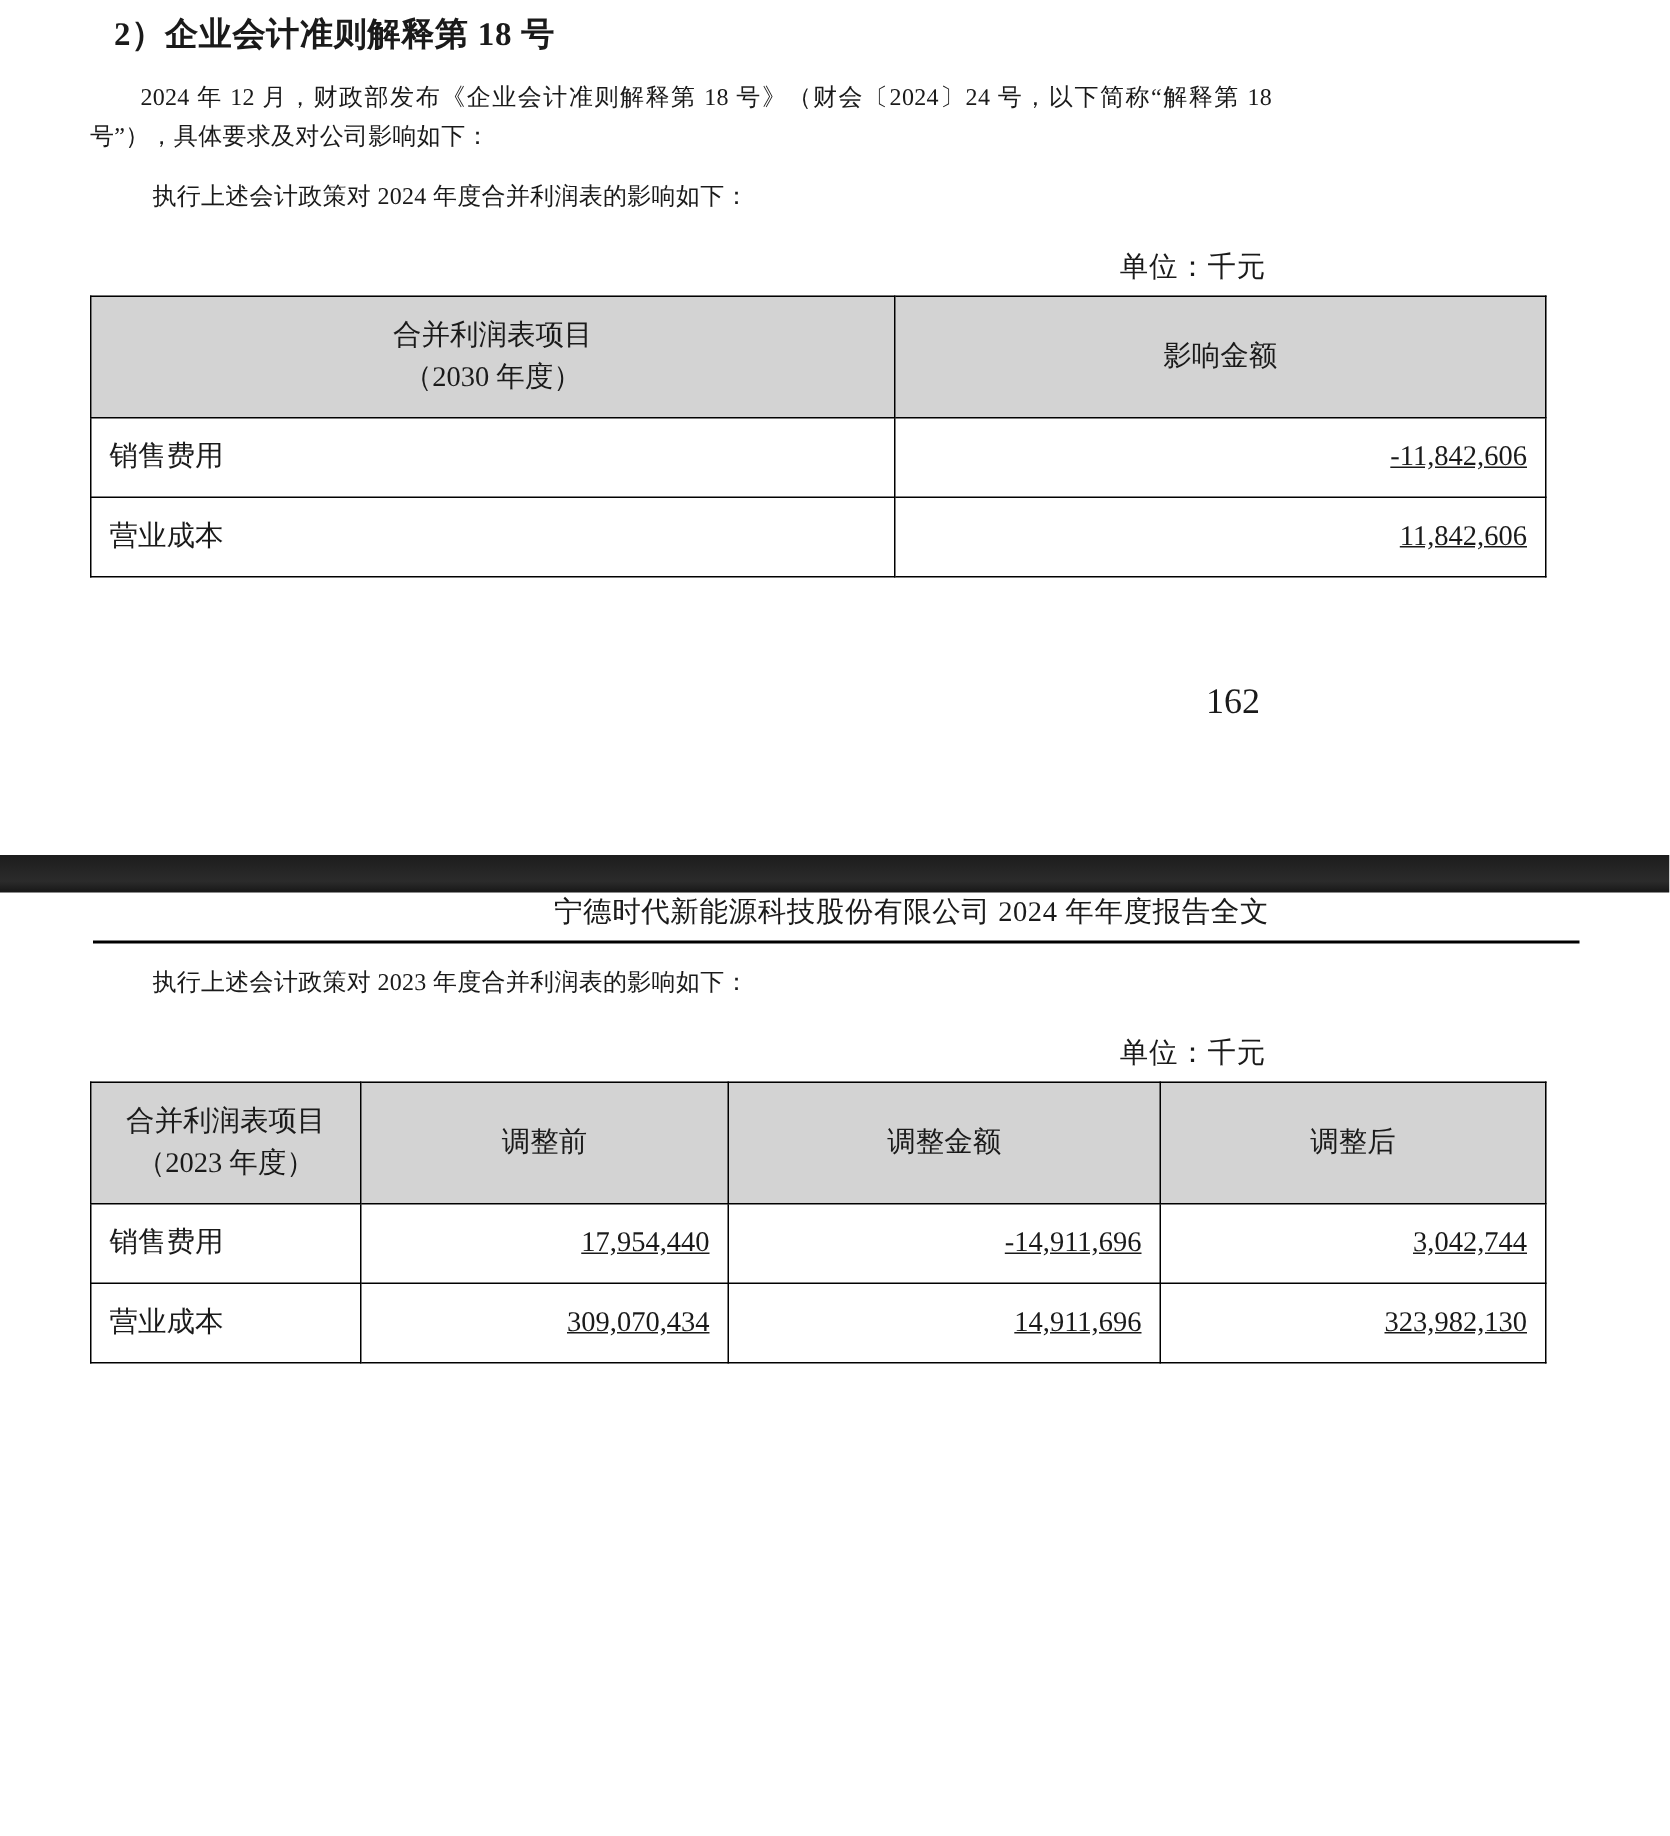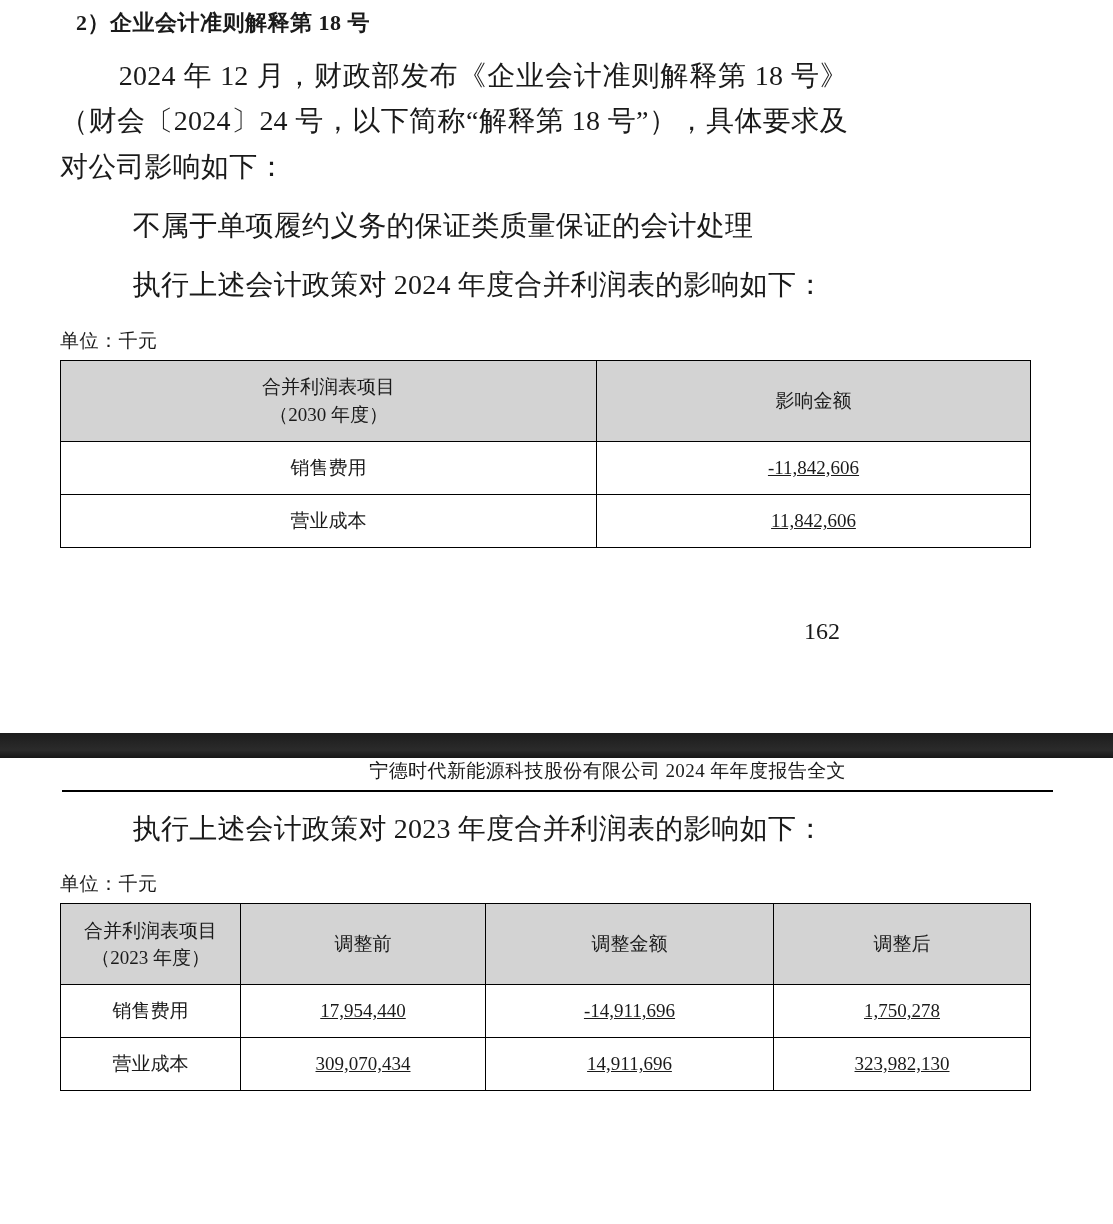--- a/index.html
+++ b/index.html
@@ -29,37 +29,37 @@
   
   .section-heading {
     font-size: 22px;
     font-weight: bold;
     letter-spacing: 0.5px;
     margin: 6px 0 0 16px;
     line-height: 1.5;
   }
 
   .para {
-    font-size: 28px;
+    font-size: 16px;
     line-height: 1.62;
     text-align: justify;
     text-justify: inter-ideograph;
     margin: 14px 0 0 0;
     letter-spacing: 0.2px;
   }
   .para.indent {
     text-indent: 2.1em;
   }
   .para.indent-sub {
     text-indent: 2.6em;
   }
 
   .unit-line {
     font-size: 19px;
-    text-align: left;
+    text-align: right;
     margin: 20px 0 6px 0;
     padding-right: 4px;
     letter-spacing: 0.5px;
   }
 
   
   table.doc-table {
     border-collapse: collapse;
     width: 970px;
     margin: 0 auto;
@@ -75,21 +75,20 @@
     vertical-align: middle;
   }
   table.doc-table thead th {
     background: #d3d3d3;
     text-align: center;
     height: 62px;
   }
   table.doc-table tbody td {
     background: #ffffff;
     height: 34px;
-    text-align: center;
   }
   td.label-cell {
     text-align: left;
   }
   td.num-cell {
     text-align: right;
     text-decoration: underline;
   }
   .hdr-line2 {
     display: block;
@@ -140,21 +139,20 @@
 </style>
 </head>
 <body>
 
 <div class="page page-one">
 
   <h2 class="section-heading">2）企业会计准则解释第 18 号</h2>
 
   <p class="para indent">2024 年 12 月，财政部发布《企业会计准则解释第 18 号》（财会〔2024〕24 号，以下简称“解释第 18 号”），具体要求及对公司影响如下：</p>
 
-  <p class="para indent-sub">不属于单项履约义务的保证类质量保证的会计处理</p>
 
 
 
   <p class="para indent-sub">执行上述会计政策对 2024 年度合并利润表的影响如下：</p>
 
   <div class="unit-line">单位：千元</div>
 
   <table class="doc-table t1">
     <colgroup>
       <col class="c1">
@@ -212,21 +210,21 @@
         <th>调整前</th>
         <th>调整金额</th>
         <th>调整后</th>
       </tr>
     </thead>
     <tbody>
       <tr>
         <td class="label-cell">销售费用</td>
         <td class="num-cell">17,954,440</td>
         <td class="num-cell">-14,911,696</td>
-        <td class="num-cell">1,750,278</td>
+        <td class="num-cell">3,042,744</td>
       </tr>
       <tr>
         <td class="label-cell">营业成本</td>
         <td class="num-cell">309,070,434</td>
         <td class="num-cell">14,911,696</td>
         <td class="num-cell">323,982,130</td>
       </tr>
     </tbody>
   </table>
 

